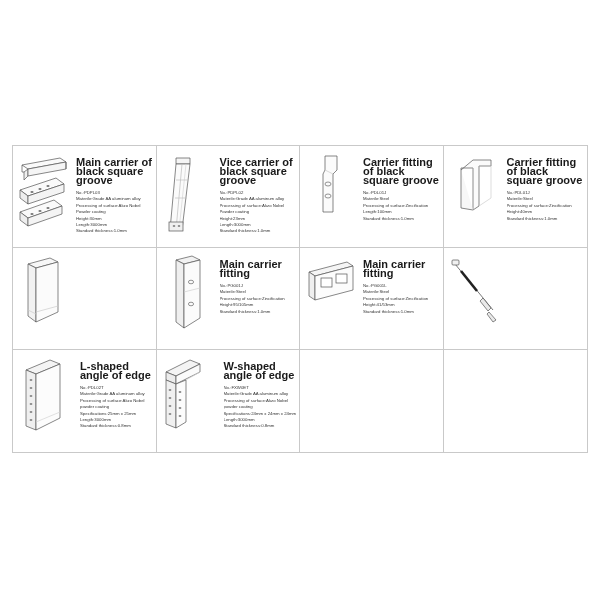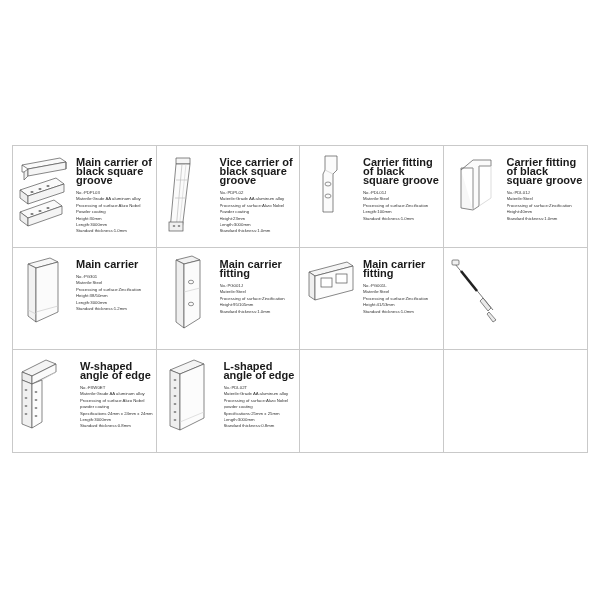--- a/index.html
+++ b/index.html
@@ -213,31 +213,20 @@
         <svg width="58" height="92" viewBox="0 0 58 92">
           <g fill="none" stroke="#555" stroke-width="0.7">
             <path d="M12 12 L34 6 L42 10 L20 16 Z" fill="#f7f7f7"></path>
             <path d="M12 12 L12 64 L20 70 L20 16 Z" fill="#f2f2f2"></path>
             <path d="M20 16 L42 10 L42 60 L20 70 Z" fill="#fbfbfb"></path>
             <path d="M20 60 L42 54" stroke="#cccccc"></path>
             <path d="M12 58 L20 62" stroke="#cccccc"></path>
           </g>
         </svg>
       </div>
-      <div class="info">
-        <div class="title">Main carrier</div>
-        <div class="specs">
-          <div>No.:PG301</div>
-          <div>Materile:Steel</div>
-          <div>Processing of surface:Zincification</div>
-          <div>Height:38/50mm</div>
-          <div>Length:3000mm</div>
-          <div>Standard thickness:1.2mm</div>
-        </div>
-      </div>
     </div>
 
     <div class="cell">
       <div class="fig">
         <svg width="58" height="92" viewBox="0 0 58 92">
           <g fill="none" stroke="#555" stroke-width="0.7">
             <path d="M16 8 L32 4 L40 8 L24 12 Z" fill="#f2f2f2"></path>
             <path d="M16 8 L16 70 L24 76 L24 12 Z" fill="#efefef"></path>
             <path d="M24 12 L40 8 L40 66 L24 76 Z" fill="#fbfbfb"></path>
             <path d="M24 40 L40 36" stroke="#d0d0d0"></path>
@@ -294,20 +283,53 @@
             <path d="M14 19 L30 39"></path>
           </g>
           <g stroke="#555" stroke-width="0.7" fill="#f0f0f0">
             <rect x="5" y="8" width="7" height="5" rx="1"></rect>
           </g>
           <g stroke="#555" stroke-width="0.7" fill="#eaeaea">
             <path d="M36 46 L44 56 L41 59 L33 49 Z"></path>
             <path d="M42 60 L49 68 L46 70 L40 62 Z"></path>
           </g>
         </svg>
+      </div>
+    </div>
+
+    <div class="cell wide">
+      <div class="fig">
+        <svg width="62" height="92" viewBox="0 0 62 92">
+          <g fill="none" stroke="#555" stroke-width="0.7">
+            <path d="M10 16 L34 6 L44 10 L20 20 Z" fill="#f4f4f4"></path>
+            <path d="M10 16 L10 72 L20 76 L20 20 Z" fill="#efefef"></path>
+            <path d="M20 20 L44 10 L44 64 L20 76 Z" fill="#fcfcfc"></path>
+            <path d="M20 68 L44 58" stroke="#d4d4d4"></path>
+          </g>
+          <g fill="#888">
+            <ellipse cx="15" cy="26" rx="1.4" ry="0.9"></ellipse>
+            <ellipse cx="15" cy="34" rx="1.4" ry="0.9"></ellipse>
+            <ellipse cx="15" cy="42" rx="1.4" ry="0.9"></ellipse>
+            <ellipse cx="15" cy="50" rx="1.4" ry="0.9"></ellipse>
+            <ellipse cx="15" cy="58" rx="1.4" ry="0.9"></ellipse>
+            <ellipse cx="15" cy="66" rx="1.4" ry="0.9"></ellipse>
+          </g>
+        </svg>
+      </div>
+      <div class="info">
+        <div class="title">L-shaped angle of edge</div>
+        <div class="specs">
+          <div>No.:PDL02T</div>
+          <div>Materile:Grade AA aluminum alloy</div>
+          <div>Processing of surface:Akzo Nobel</div>
+          <div>powder coating</div>
+          <div>Specifications:25mm x 25mm</div>
+          <div>Length:3000mm</div>
+          <div>Standard thickness:0.8mm</div>
+        </div>
       </div>
     </div>
 
     <div class="cell wide">
       <div class="fig">
         <svg width="62" height="92" viewBox="0 0 62 92">
           <g fill="none" stroke="#555" stroke-width="0.7">
             <path d="M6 18 L30 6 L40 10 L16 22 Z" fill="#f4f4f4"></path>
             <path d="M6 18 L6 26 L16 30 L16 22 Z" fill="#ececec"></path>
             <path d="M16 22 L40 10 L40 18 L16 30 Z" fill="#fbfbfb"></path>
@@ -334,53 +356,20 @@
           <div>Materile:Grade AA aluminum alloy</div>
           <div>Processing of surface:Akzo Nobel</div>
           <div>powder coating</div>
           <div>Specifications:24mm x 24mm x 24mm</div>
           <div>Length:3000mm</div>
           <div>Standard thickness:0.8mm</div>
         </div>
       </div>
     </div>
 
-    <div class="cell wide">
-      <div class="fig">
-        <svg width="62" height="92" viewBox="0 0 62 92">
-          <g fill="none" stroke="#555" stroke-width="0.7">
-            <path d="M10 16 L34 6 L44 10 L20 20 Z" fill="#f4f4f4"></path>
-            <path d="M10 16 L10 72 L20 76 L20 20 Z" fill="#efefef"></path>
-            <path d="M20 20 L44 10 L44 64 L20 76 Z" fill="#fcfcfc"></path>
-            <path d="M20 68 L44 58" stroke="#d4d4d4"></path>
-          </g>
-          <g fill="#888">
-            <ellipse cx="15" cy="26" rx="1.4" ry="0.9"></ellipse>
-            <ellipse cx="15" cy="34" rx="1.4" ry="0.9"></ellipse>
-            <ellipse cx="15" cy="42" rx="1.4" ry="0.9"></ellipse>
-            <ellipse cx="15" cy="50" rx="1.4" ry="0.9"></ellipse>
-            <ellipse cx="15" cy="58" rx="1.4" ry="0.9"></ellipse>
-            <ellipse cx="15" cy="66" rx="1.4" ry="0.9"></ellipse>
-          </g>
-        </svg>
-      </div>
-      <div class="info">
-        <div class="title">L-shaped angle of edge</div>
-        <div class="specs">
-          <div>No.:PDL02T</div>
-          <div>Materile:Grade AA aluminum alloy</div>
-          <div>Processing of surface:Akzo Nobel</div>
-          <div>powder coating</div>
-          <div>Specifications:25mm x 25mm</div>
-          <div>Length:3000mm</div>
-          <div>Standard thickness:0.8mm</div>
-        </div>
-      </div>
-    </div>
-
     <div class="cell">
       <div class="info">
         <div class="title"></div>
       </div>
     </div>
 
     <div class="cell">
       <div class="info">
         <div class="title"></div>
       </div>

